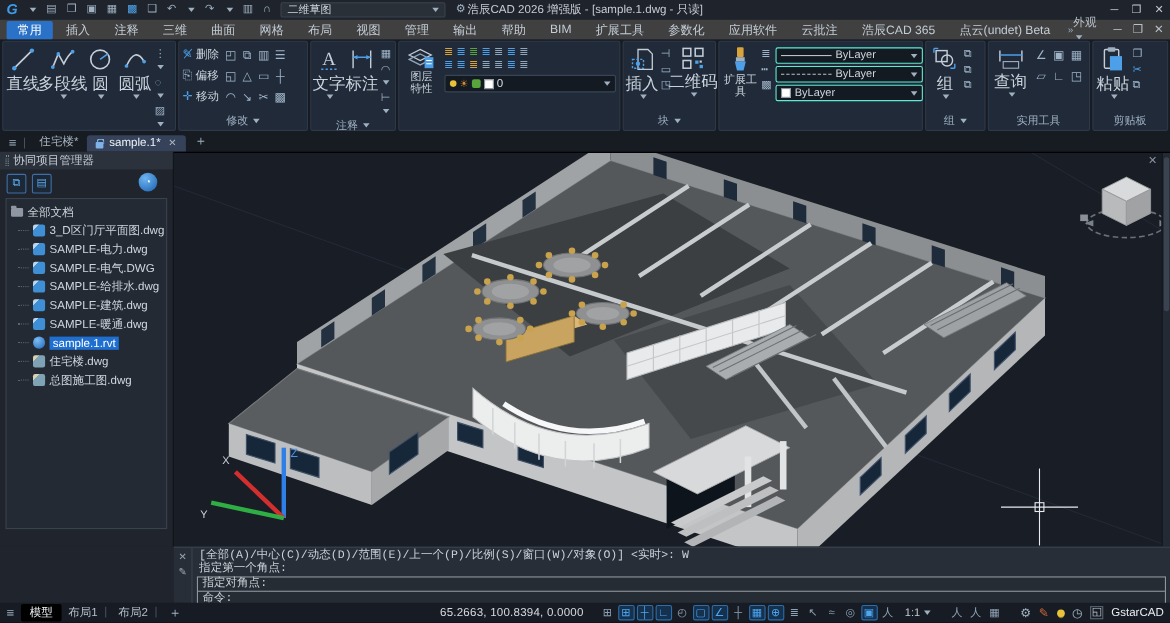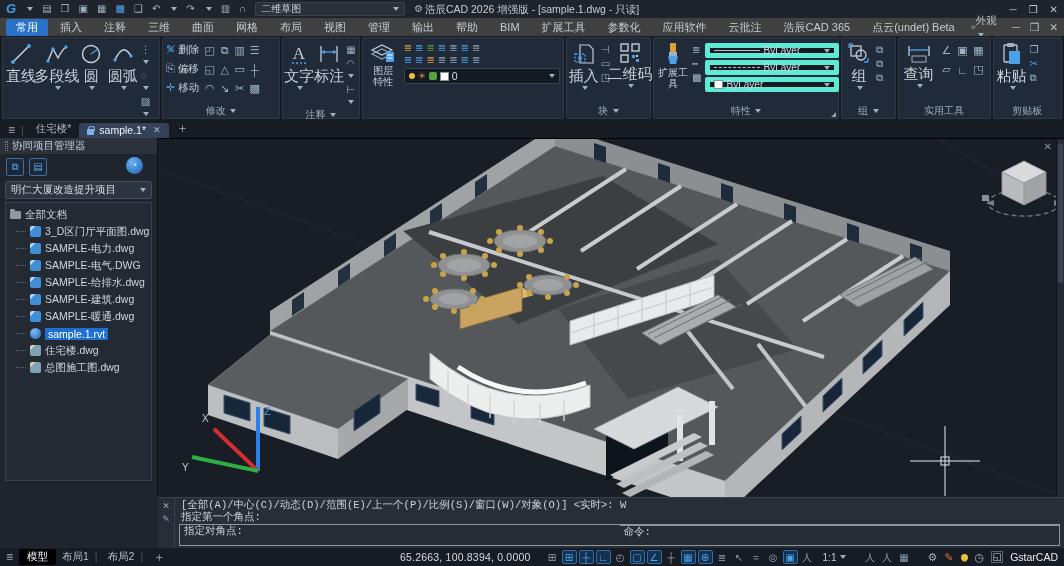--- a/index.html
+++ b/index.html
@@ -51,21 +51,21 @@
   .lrow span.y{color:#d9a33c;} .lrow span.b{color:#4da0e8;} .lrow span.g{color:#57a33c;}
   .laycombo{margin-top:2px;height:16px;background:#141a22;border:1px solid #394554;border-radius:2px;
             display:flex;align-items:center;gap:3px;padding:0 4px;width:156px;}
   .dotbulb{width:6px;height:6px;border-radius:50%;background:#e8c23a;}
   .sun{color:#d98f2e;font-size:9px;line-height:9px;}
   .gsq{width:8px;height:8px;border-radius:2px;background:#57a33c;}
   .wsq{width:9px;height:9px;background:#fff;border:1px solid #8a939e;}
   .laycombo .val{font-size:10.5px;color:#d8dee6;}
   .laycombo .sp,.pcombo .sp{flex:1;}
   .pcombos{display:flex;flex-direction:column;gap:2px;padding-top:3px;}
-  .pcombo{height:15px;width:134px;background:#141a22;border:5px solid #5eead4;border-radius:2px;
+  .pcombo{height:15px;width:134px;background:#141a22;border:1px solid #5eead4;border-radius:2px;
           display:flex;align-items:center;gap:4px;padding:0 4px;font-size:10px;color:#cfd7df;}
   .lineswatch{width:46px;border-top:1px solid #b9c2cc;height:0;}
   .corner{position:absolute;right:2px;bottom:1px;width:0;height:0;
           border-left:5px solid transparent;border-bottom:5px solid #8fa0b2;}
   svg.icn{display:block;}
   
   .docbar{position:absolute;left:0;top:120px;width:1064px;height:18px;background:#171b22;
           display:flex;align-items:flex-end;padding:0 4px;font-size:10.5px;}
   .docbar .mi{color:#9fb0c0;font-size:12px;margin:0 6px 1px 4px;}
   .vsep{color:#4a5562;margin:0 4px 2px 0;}
@@ -110,21 +110,21 @@
   
   .cmd{position:absolute;left:0;top:497px;width:1064px;height:51px;background:#20252d;display:flex;}
   .cmd-side{width:158px;background:#20252d;}
   .cmd-main{flex:1;display:flex;background:#282e37;border-top:1px solid #3a424d;}
   .cmd-gutter{width:17px;display:flex;flex-direction:column;align-items:center;gap:3px;padding-top:3px;
               color:#9aa5b1;font-size:9px;border-right:1px solid #3a424d;}
   .cmd-body{flex:1;display:flex;flex-direction:column;font-family:"Liberation Mono","DejaVu Sans Mono",monospace;
             font-size:10.5px;color:#ccd2d9;}
   .cmd-hist{padding:1px 6px 0 6px;line-height:12px;}
   .cmd-hist div{white-space:pre;}
-  .cmdbox{margin:1px 4px 2px 4px;border:1px solid #8f959e;background:#262c34;flex:1;display:flex;flex-direction:row;}
+  .cmdbox{margin:1px 4px 2px 4px;border:1px solid #8f959e;background:#262c34;flex:1;display:flex;flex-direction:column;}
   .cmdbox .row{flex:1;line-height:12px;padding:0 4px;}
   .cmdbox .row + .row{border-top:1px solid #8f959e;}
   
   .status{position:absolute;left:0;top:548px;width:1064px;height:18px;background:#171c24;
           display:flex;align-items:center;padding:0 6px;gap:6px;font-size:10.5px;color:#aeb8c4;}
   .status .mi{font-size:12px;color:#9fb0c0;}
   .chip{background:#000000;color:#eef2f6;border-radius:2px;padding:1px 8px;font-size:10.5px;}
   .lay{color:#b6bfca;}
   .coords{margin-left:auto;color:#d5dae0;font-size:10.5px;letter-spacing:.2px;}
   .toggles{display:flex;gap:2px;margin-left:8px;}
@@ -418,21 +418,20 @@
               <span class="dd"></span>
           </div>
           <div class="pcombo">
             <span class="wsq"></span>
             <span>ByLayer</span>
             <span class="sp"></span>
               <span class="dd"></span>
           </div>
         </div>
       </div>
-      <div class="plabel"><span>特性</span> <span class="dd"></span><span class="corner"></span></div>
     </div>
 
     <div class="panel" style="width:58px">
       <div class="pbody">
         <div class="bb" style="width:28px">
           <svg class="icn" width="24" height="24" viewBox="0 0 24 24">
               <rect x="4" y="4" width="10" height="10" fill="none" stroke="#c3cdd8" stroke-width="1.3"></rect>
               <circle cx="14" cy="13" r="5" fill="none" stroke="#c3cdd8" stroke-width="1.3"></circle>
               <path d="M2 2 v4 M2 2 h4 M21 20 v-4 M21 20 h-4" stroke="#4da0e8" stroke-width="1.3" fill="none"></path>
             </svg>
@@ -509,25 +508,20 @@
   <div class="main">
     <div class="sidebar">
       <div class="sb-head">
         <span class="grip"></span>
         <span>协同项目管理器</span>
       </div>
       <div class="sb-tools">
         <span class="sb-btn">⧉</span>
         <span class="sb-btn">▤</span>
         <span class="syncball">◔</span>
-      </div>
-      <div class="proj">
-        <span>明仁大厦改造提升项目</span>
-        <span class="sp"></span>
-          <span class="dd"></span>
       </div>
       <div class="tree">
         <div class="trow">
           <span class="folder"></span>
           <span class="name">全部文档</span>
         </div>
         <div>
             <div class="trow">
               <span class="conn"></span>
               <span class="ficon dwg"></span>

